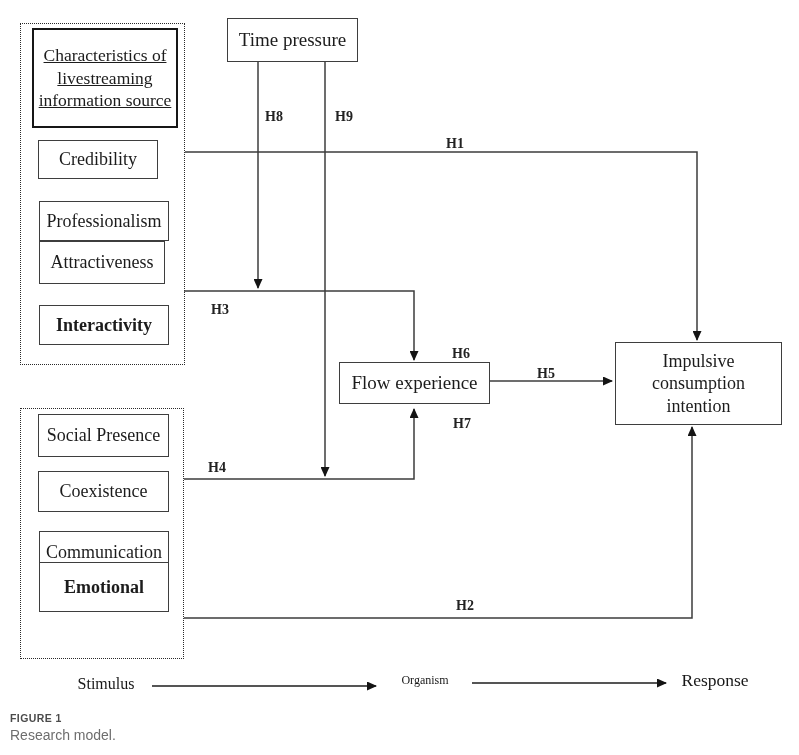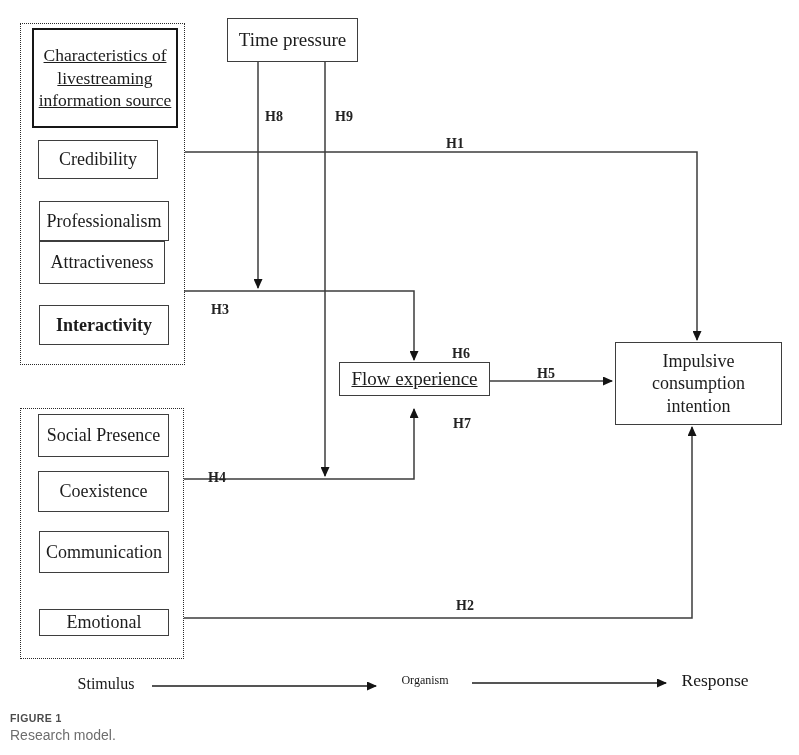--- a/index.html
+++ b/index.html
@@ -108,38 +108,38 @@
   <div class="group" style="left:20px; top:408px; width:164px; height:251px;"></div>
   <div class="node" style="left:38px; top:414px; width:131px; height:43px;">
     <span>Social Presence</span>
   </div>
   <div class="node" style="left:38px; top:471px; width:131px; height:41px;">
     <span>Coexistence</span>
   </div>
   <div class="node" style="left:39px; top:531px; width:130px; height:42px;">
     <span>Communication</span>
   </div>
-  <div class="node" style="left:39px; top:609px; width:130px; height:27px;">
+  <div class="node" style="left:39px; top:562px; width:130px; height:50px;font-weight:bold;">
     <span>Emotional</span>
   </div>
 
   <div class="node" style="left:227px; top:18px; width:131px; height:44px; font-size:19px;">
     <span>Time pressure</span>
   </div>
-  <div class="node" style="left:339px; top:362px; width:151px; height:34px; font-size:19px;text-decoration:underline;">
+  <div class="node" style="left:339px; top:362px; width:151px; height:42px; font-size:19px;">
     <span>Flow experience</span>
   </div>
   <div class="node" style="left:615px; top:342px; width:167px; height:83px; padding:14px 14px;">
     <span>Impulsive consumption intention</span>
   </div>
 
   <div class="hlabel" style="left:455px; top:144px;">H1</div>
   <div class="hlabel" style="left:465px; top:606px;">H2</div>
   <div class="hlabel" style="left:220px; top:310px;">H3</div>
-  <div class="hlabel" style="left:217px; top:478px;">H4</div>
+  <div class="hlabel" style="left:217px; top:468px;">H4</div>
   <div class="hlabel" style="left:546px; top:374px;">H5</div>
   <div class="hlabel" style="left:461px; top:354px;">H6</div>
   <div class="hlabel" style="left:462px; top:424px;">H7</div>
   <div class="hlabel" style="left:274px; top:117px;">H8</div>
   <div class="hlabel" style="left:344px; top:117px;">H9</div>
 
   <div class="axis-label" style="left:106px; top:675px;">Stimulus</div>
   <div class="axis-label" style="left:425px; top:673px; font-size:12px;">Organism</div>
   <div class="axis-label" style="left:715px; top:670px; font-size:17.5px;">Response</div>
 

